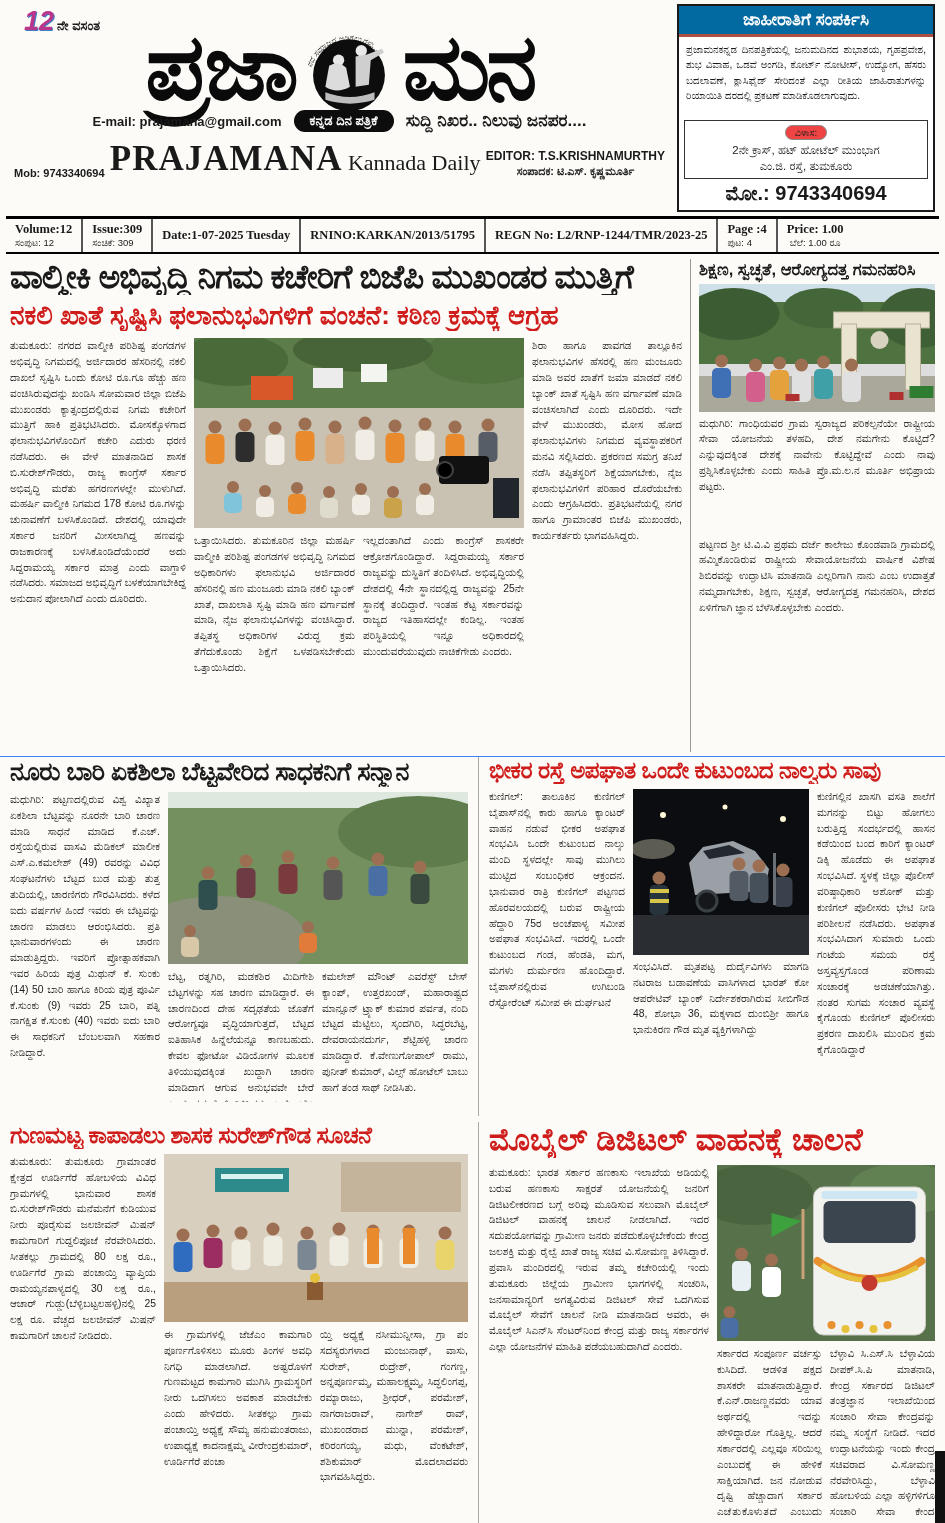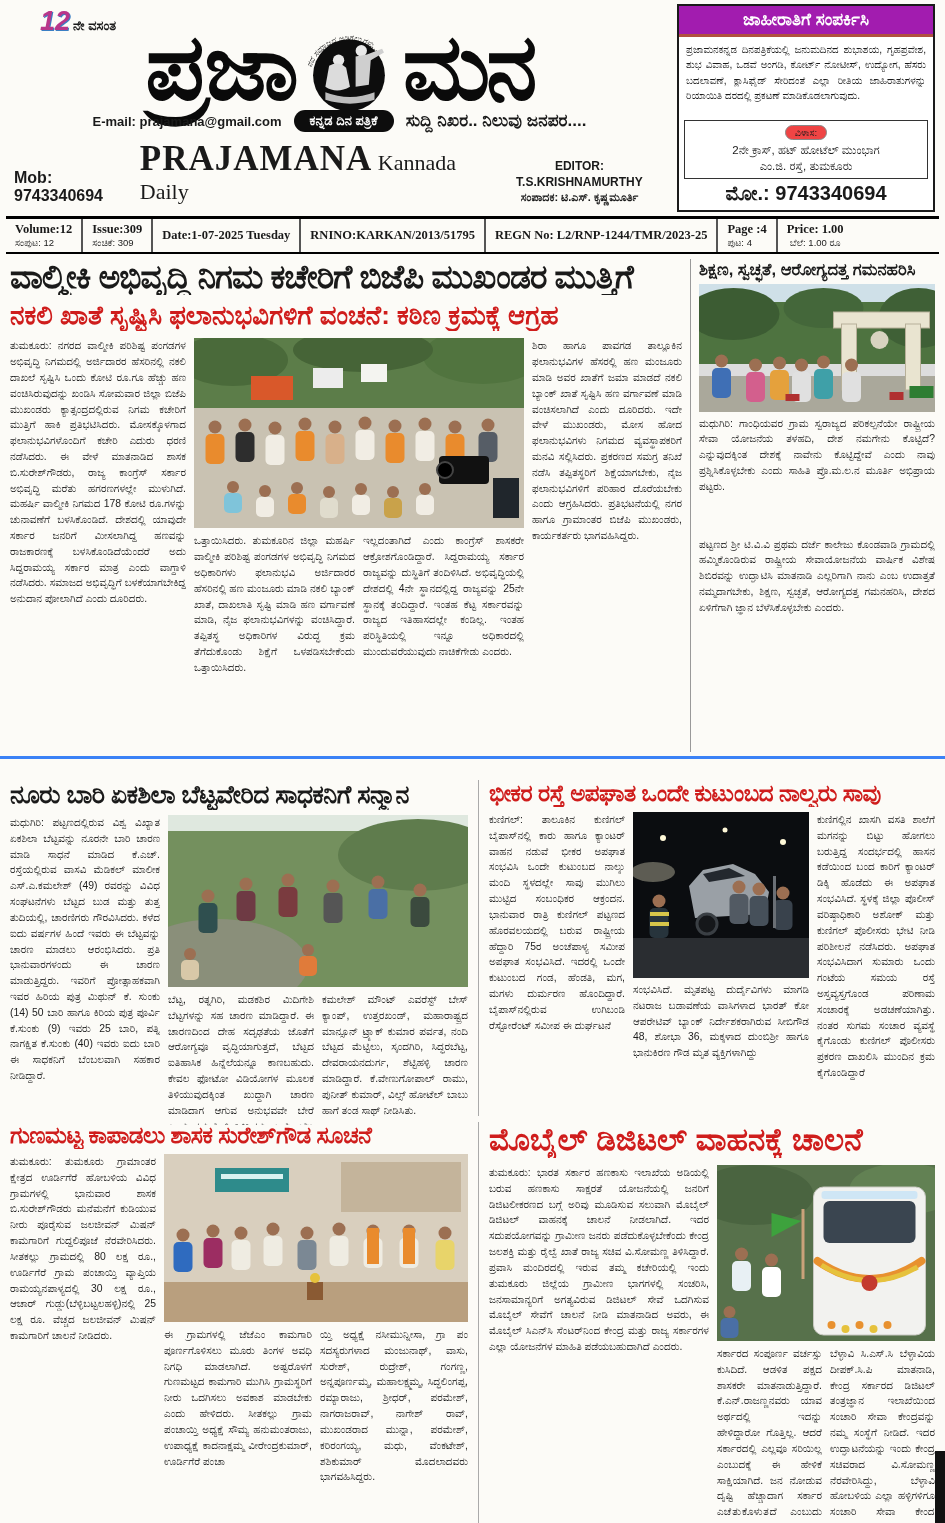--- a/index.html
+++ b/index.html
@@ -2,40 +2,40 @@
 <html><head>
 <meta charset="utf-8">
 <style>
   * { margin:0; padding:0; box-sizing:border-box; }
   body { background:#888; font-family:"Liberation Sans", sans-serif; }
   .page { width:945px; height:1523px; margin:0 auto; background:#fcfbf7; color:#1a1a1a;
           position:relative; overflow:hidden; }
   
   .header { display:flex; gap:8px; padding:4px 10px 0 10px; height:212px; }
   .mast-left { flex:1; position:relative; }
-  .anniv { position:absolute; top:2px; left:30px; font-weight:bold; font-size:13px; }
+  .anniv { position:absolute; top:2px; left:14px; font-weight:bold; font-size:13px; }
   .a12 { font-size:27px; font-style:italic; font-weight:900; color:#b9368a;
          text-shadow:1px 1px 0 #3b7fc4; margin-right:3px; }
   .title-row { display:flex; align-items:center; justify-content:center; margin-top:4px; height:118px; }
   .t-part { font-size:92px; font-weight:900; letter-spacing:-4px; line-height:1; color:#0a0a0a; }
   .logo-wrap { width:104px; height:112px; margin:0 2px; flex:0 0 auto; }
   .mast-mid { display:flex; align-items:center; justify-content:center; gap:12px; margin-top:-16px; }
   .email { font-size:13px; font-weight:bold; }
   .badge { background:#0d0d0d; color:#fff; padding:3px 16px; border-radius:14px;
            font-size:13px; font-weight:bold; }
   .tagline { font-size:17px; font-weight:bold; }
   .mast-bottom { display:flex; justify-content:space-between; align-items:flex-end; margin-top:7px; padding:0 4px; }
-  .mob { font-size:16px; font-weight:bold; }
+  .mob { font-size:11px; font-weight:bold; }
   .pname { font-family:"Liberation Serif", serif; font-size:22px; }
   .pname b { font-size:35px; letter-spacing:1px; }
   .editor { text-align:center; font-size:12px; font-weight:bold; line-height:1.35; }
   .editor .kn { font-size:11px; display:block; }
   
   .ad-box { width:258px; border:2px solid #1a1a1a; display:flex; flex-direction:column; background:#fff; }
-  .ad-head { background:#a21caf; color:#fff; text-align:center; font-size:17px; font-weight:bold;
+  .ad-head { background:#0369a1; color:#fff; text-align:center; font-size:17px; font-weight:bold;
              padding:4px 2px; border-bottom:3px solid #b05040; }
   .ad-body { padding:5px 7px; font-size:10.2px; text-align:justify; line-height:1.5; flex:1; }
   .ad-addr { margin:0 5px; border:1.5px solid #333; text-align:center; padding:3px 2px 4px; font-size:11.5px; line-height:1.4; }
   .addr-label { display:inline-block; border:1px solid #888; border-radius:9px; padding:0 9px;
                 font-size:9.5px; background:#ef4444; margin-bottom:2px; }
   .ad-phone { text-align:center; font-weight:bold; font-size:20px; padding:3px 0 5px; }
   
   .info-bar { margin:4px 6px 0; border-top:3px solid #000; border-bottom:2px solid #000;
               display:flex; align-items:stretch; height:38px; }
   .ib { padding:16px 9px; display:flex; flex-direction:column; justify-content:center;
@@ -57,21 +57,21 @@
   .mcenter { width:330px; display:flex; flex-direction:column; }
   .duo { display:flex; gap:8px; margin-top:5px; flex:1; overflow:hidden; }
   .duo > div { flex:1; }
   .mc4 { flex:1; }
   .main-right { flex:1; border-left:1px solid #999; padding-left:8px; }
   h3.nss-head { font-size:16.5px; font-weight:800; line-height:1.25; margin-bottom:4px; }
   .photo { width:100%; background:#ddd; overflow:hidden; }
   .photo svg { display:block; width:100%; height:100%; }
   .ph-main { height:190px; }
   .ph-nss { height:128px; margin-bottom:4px; }
-  .band2 { display:flex; gap:10px; padding:21px 10px 0; height:360px; border-top:3px solid #3b82f6; margin-top:4px; }
+  .band2 { display:flex; gap:10px; padding:0 10px 0; height:360px; border-top:1px solid #3b82f6; margin-top:4px; }
   .trek { width:458px; }
   h3.blk { font-size:25px; font-weight:900; letter-spacing:-0.5px; margin-bottom:5px;
            white-space:nowrap; overflow:hidden; }
   h3.red { font-size:23px; font-weight:900; color:#cf1d1c; letter-spacing:-0.5px; margin-bottom:5px;
            white-space:nowrap; overflow:hidden; }
   .trek-body { display:flex; gap:8px; height:310px; overflow:hidden; }
   .tc1 { width:150px; }
   .trek-right { flex:1; display:flex; flex-direction:column; }
   .ph-trek { height:172px; }
   .vrule { width:1px; background:#aaa; }

